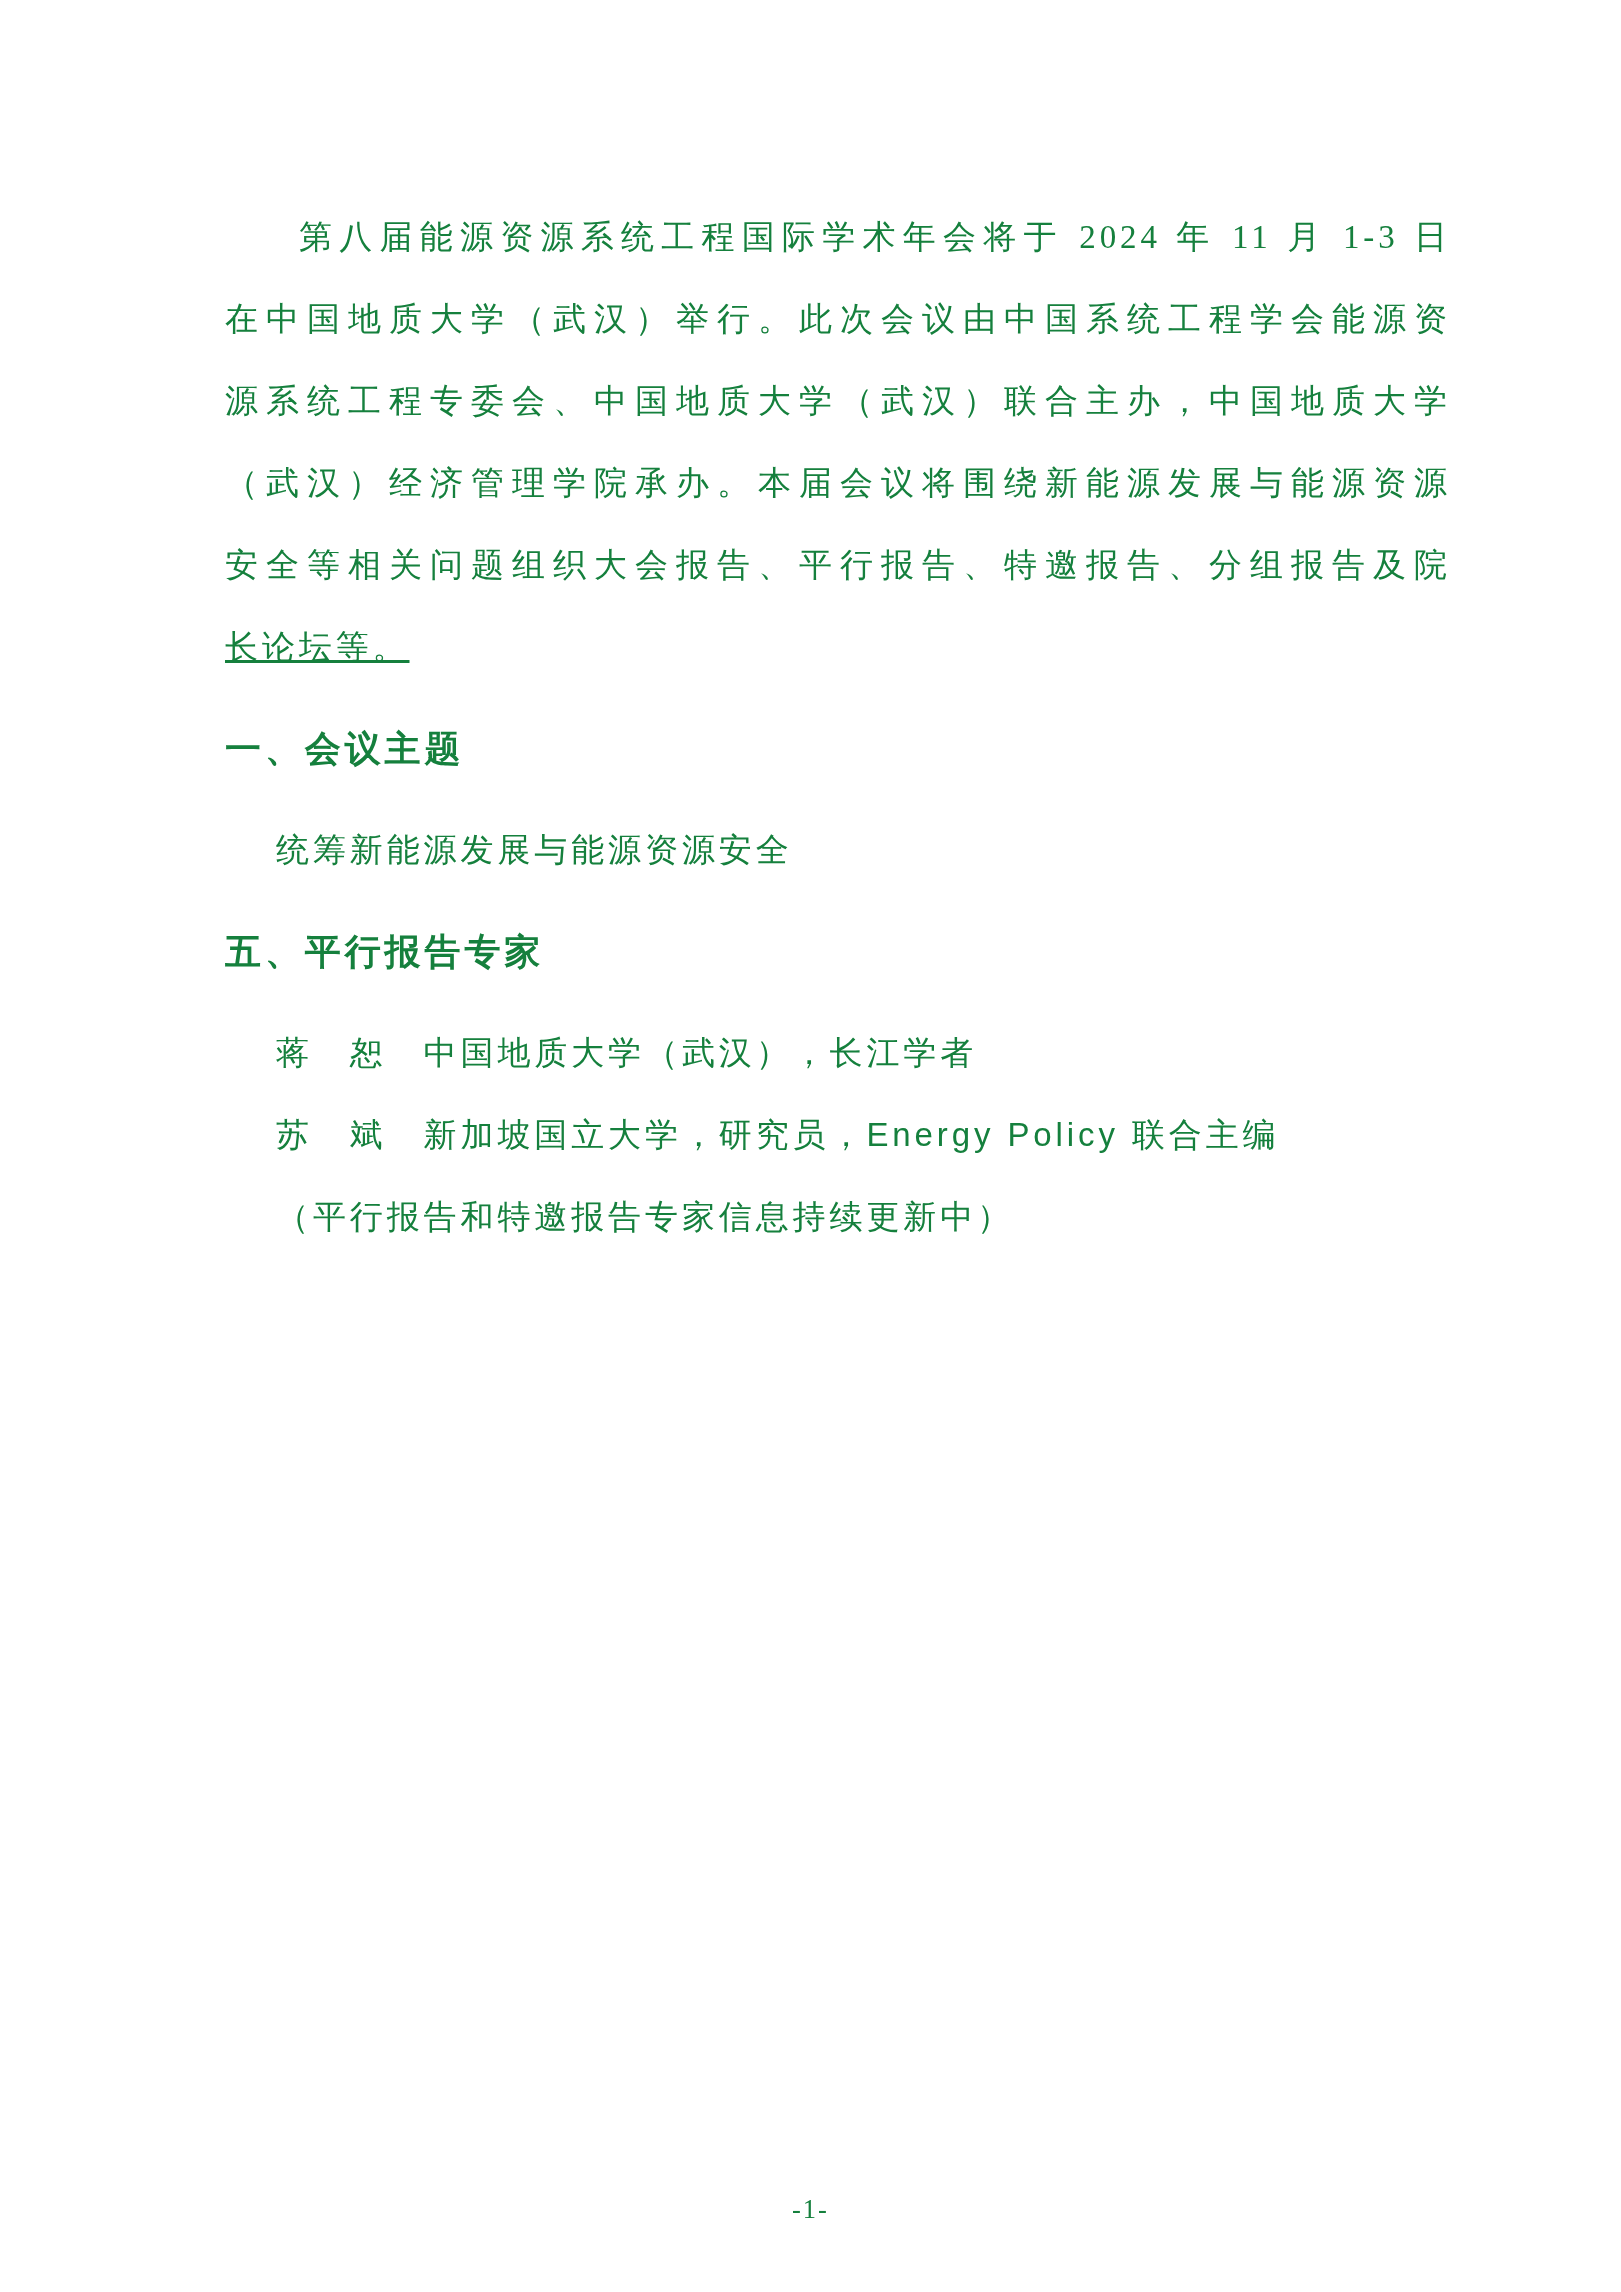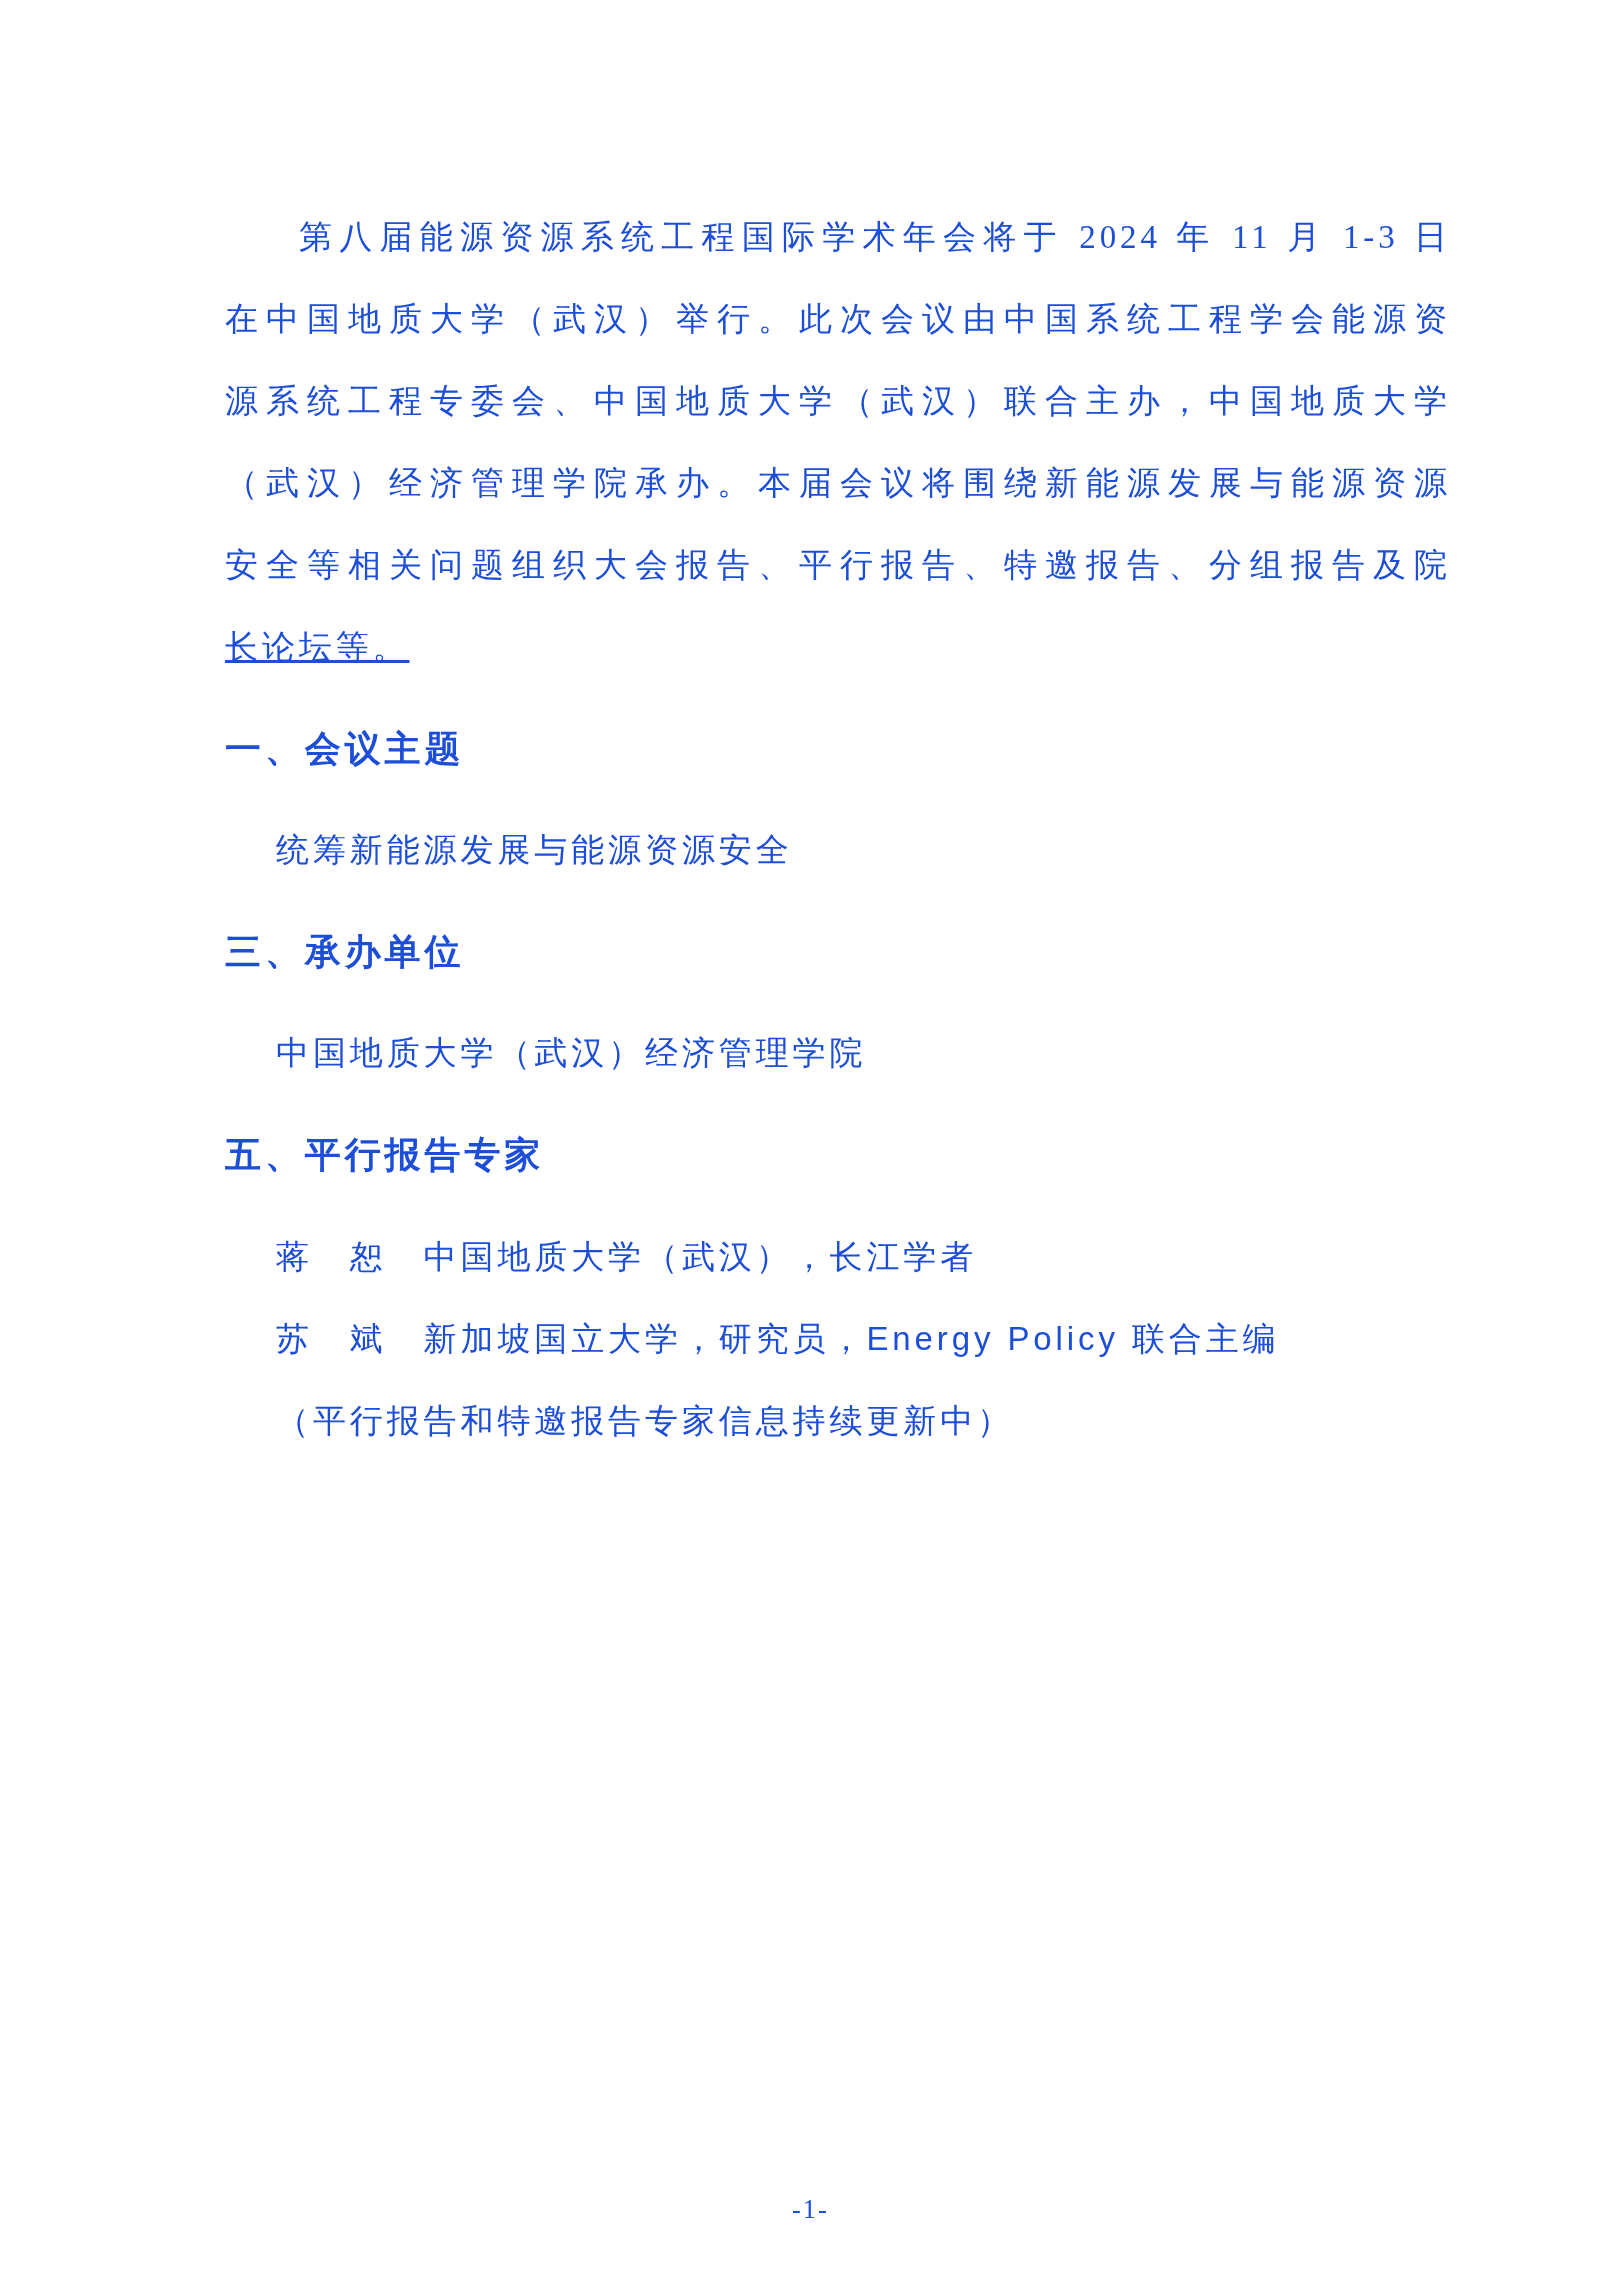--- a/index.html
+++ b/index.html
@@ -8,21 +8,21 @@
     background: #ffffff;
   }
   .page {
     position: relative;
     width: 1603px;
     height: 2293px;
     margin: 0 auto;
     background: #ffffff;
     box-sizing: border-box;
     padding: 196px 161px 0 216px;
-    color: #1d4ed8;
+    color: #15803d;
     overflow: hidden;
   }
   
   .intro-line {
     font-family: "Liberation Serif", "DejaVu Serif", serif;
     font-size: 33px;
     line-height: 82px;
     letter-spacing: 3.9px;
     text-align: justify;
     text-align-last: justify;
@@ -77,24 +77,20 @@
     <div class="intro-line">安全等相关问题组织大会报告、平行报告、特邀报告、分组报告及院</div>
     <div class="intro-line last">长论坛等。</div>
   </div>
 
   <section>
     <h2 class="section-heading">一、会议主题</h2>
     <p class="section-line">统筹新能源发展与能源资源安全</p>
   </section>
 
 
-  <section>
-    <h2 class="section-heading">三、承办单位</h2>
-    <p class="section-line">中国地质大学（武汉）经济管理学院</p>
-  </section>
 
 
   <section>
     <h2 class="section-heading">五、平行报告专家</h2>
     <p class="section-line">蒋　恕　中国地质大学（武汉），长江学者</p>
     <p class="section-line">苏　斌　新加坡国立大学，研究员，Energy Policy 联合主编</p>
     <p class="section-line">（平行报告和特邀报告专家信息持续更新中）</p>
   </section>
 
   <div class="page-footer">-1-</div>

